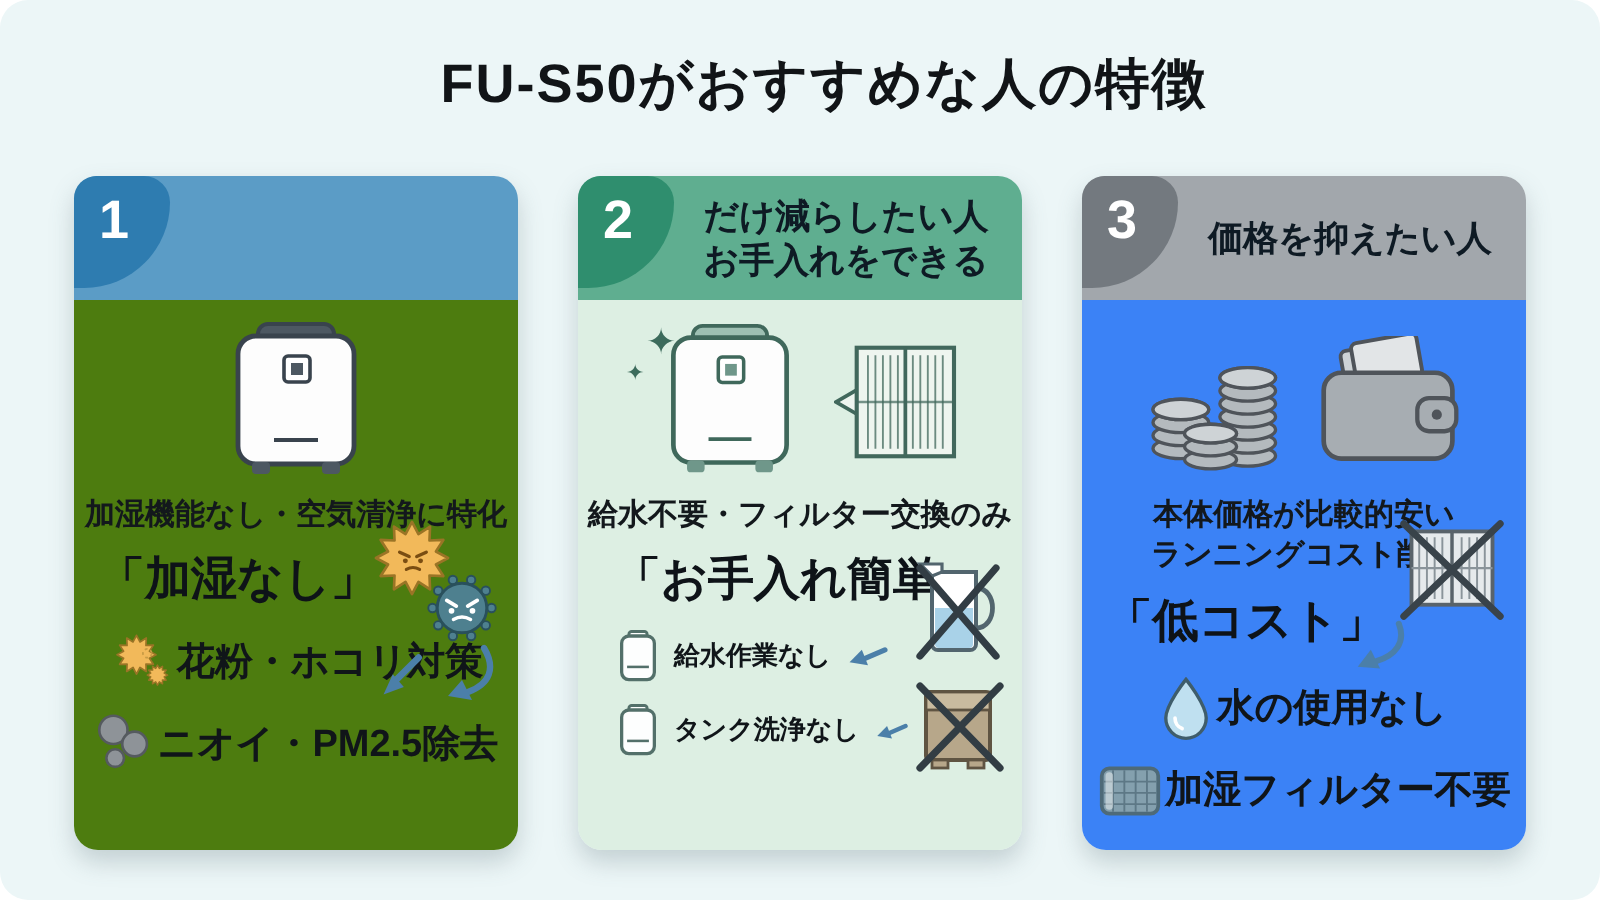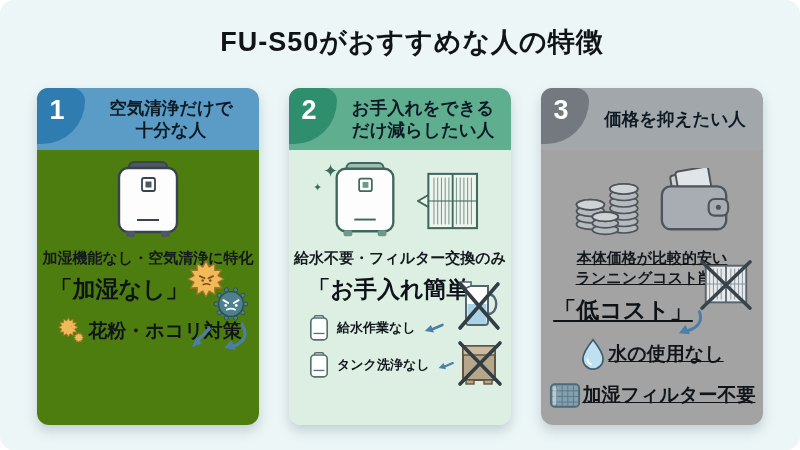--- a/index.html
+++ b/index.html
@@ -20,21 +20,21 @@
          border-radius:12px 14px 46px 0;display:flex;align-items:flex-start;justify-content:center;}
   .c1 .badge{background:#2e7cb0;}
   .c2 .badge{background:#2f8e6e;}
   .c3 .badge{background:#73797f;}
   .badge span{color:#fff;font-size:27px;font-weight:800;margin-top:7px;margin-right:8px;}
   .card-title{font-size:17.5px;font-weight:800;line-height:1.28;text-align:center;color:#0e1a24;}
   .card-title span{display:block;}
   .card-body{position:relative;height:275px;border-radius:0 0 12px 12px;padding-top:6px;}
   .c1 .card-body{background:#4d7c0f;}
   .c2 .card-body{background:#ddefe3;}
-  .c3 .card-body{background:#a3a3a3;text-decoration:underline;}
+  .c3 .card-body{background:#3b82f6;}
   .illus{position:relative;height:90px;display:flex;align-items:center;justify-content:center;gap:8px;}
   .subtitle{margin-top:2px;text-align:center;font-size:15px;font-weight:800;line-height:1.35;color:#13181c;}
   .subtitle span{display:block;}
   .quote{margin-top:6px;text-align:center;font-size:23px;font-weight:800;color:#0e1318;}
   .q-shift{padding-right:58px;}
   .item{display:flex;align-items:center;justify-content:center;gap:2px;
         margin-top:12px;font-size:19px;font-weight:800;color:#101519;}
   .row{display:flex;align-items:center;gap:8px;padding-left:20px;
        margin-top:9px;font-size:13px;font-weight:800;color:#101519;}
   .germs{position:absolute;right:6px;top:110px;width:66px;height:104px;}
@@ -58,24 +58,20 @@
 
   <div class="main-title">FU-S50がおすすめな人の特徴</div>
 
   <div class="cards">
 
     <div class="card c1">
       <div class="card-header">
         <div class="badge">
           <span>1</span>
         </div>
-        <div class="card-title">
-          <span>空気清浄だけで</span>
-          <span>十分な人</span>
-        </div>
       </div>
       <div class="card-body">
         <div class="illus">
           <svg width="92" height="84" viewBox="0 0 90 84">
             <rect x="26" y="3" width="38" height="12" rx="5" fill="#4d5862" stroke="#39434d" stroke-width="2"></rect>
             <rect x="16" y="9" width="58" height="64" rx="9" fill="#fdfdfd" stroke="#39434d" stroke-width="2.4"></rect>
             <rect x="39" y="19" width="13" height="13" rx="2" fill="#fff" stroke="#39434d" stroke-width="1.8"></rect>
             <rect x="42.5" y="22.5" width="6" height="6" fill="#4d5862"></rect>
             <line x1="34" y1="61" x2="56" y2="61" stroke="#39434d" stroke-width="2"></line>
             <rect x="23" y="72" width="9" height="6" rx="2" fill="#4d5862"></rect>
@@ -122,31 +118,39 @@
           </svg>
         </div>
         <div class="item">
           <svg width="32" height="28" viewBox="0 0 44 38">
             <polygon points="33,14 28.5,16.4 31.2,20.6 26.1,20.4 26.3,25.5 22,22.8 19.6,27.3 17.2,22.8 12.9,25.5 13.1,20.4 8,20.6 10.7,16.4 6.2,14 10.7,11.6 8,7.4 13.1,7.6 12.9,2.5 17.2,5.2 19.6,0.7 22,5.2 26.3,2.5 26.1,7.6 31.2,7.4 28.5,11.6" fill="#f2b95a" stroke="#9a7426" stroke-width="1.2" stroke-linejoin="round"></polygon>
             <polygon points="41,28 38.6,29.3 40,31.5 37.4,31.4 37.5,34 35.3,32.6 34,34.9 32.8,32.6 30.6,34 30.7,31.4 28,31.5 29.4,29.3 27,28 29.4,26.7 28,24.5 30.7,24.6 30.6,22 32.8,23.4 34,21.1 35.3,23.4 37.5,22 37.4,24.6 40,24.5 38.6,26.7" fill="#f2b95a" stroke="#9a7426" stroke-width="1" stroke-linejoin="round"></polygon>
             <circle cx="27" cy="13" r="3" fill="none" stroke="#c79b45" stroke-width="1.2" stroke-dasharray="2 2"></circle>
           </svg>
           <span>花粉・ホコリ対策</span>
         </div>
+        <div class="item">
+          <svg width="30" height="30" viewBox="0 0 34 34">
+            <circle cx="11" cy="9" r="8" fill="#8e9398" stroke="#555a5f" stroke-width="1.5"></circle>
+            <circle cx="23" cy="17" r="7" fill="#8e9398" stroke="#555a5f" stroke-width="1.5"></circle>
+            <circle cx="12" cy="25" r="5" fill="#8e9398" stroke="#555a5f" stroke-width="1.5"></circle>
+          </svg>
+          <span>ニオイ・PM2.5除去</span>
+        </div>
       </div>
     </div>
 
     <div class="card c2">
       <div class="card-header">
         <div class="badge">
           <span>2</span>
         </div>
         <div class="card-title">
+          <span>だけ減らしたい人</span>
           <span>お手入れをできる</span>
-          <span>だけ減らしたい人</span>
         </div>
       </div>
       <div class="card-body">
         <div class="illus">
           <div class="sparkles">
             <span class="sp-big">✦</span>
             <span class="sp-small">✦</span>
           </div>
           <svg width="88" height="82" viewBox="0 0 90 84">
             <rect x="26" y="3" width="38" height="12" rx="5" fill="#9dbfb2" stroke="#3f685b" stroke-width="2"></rect>

